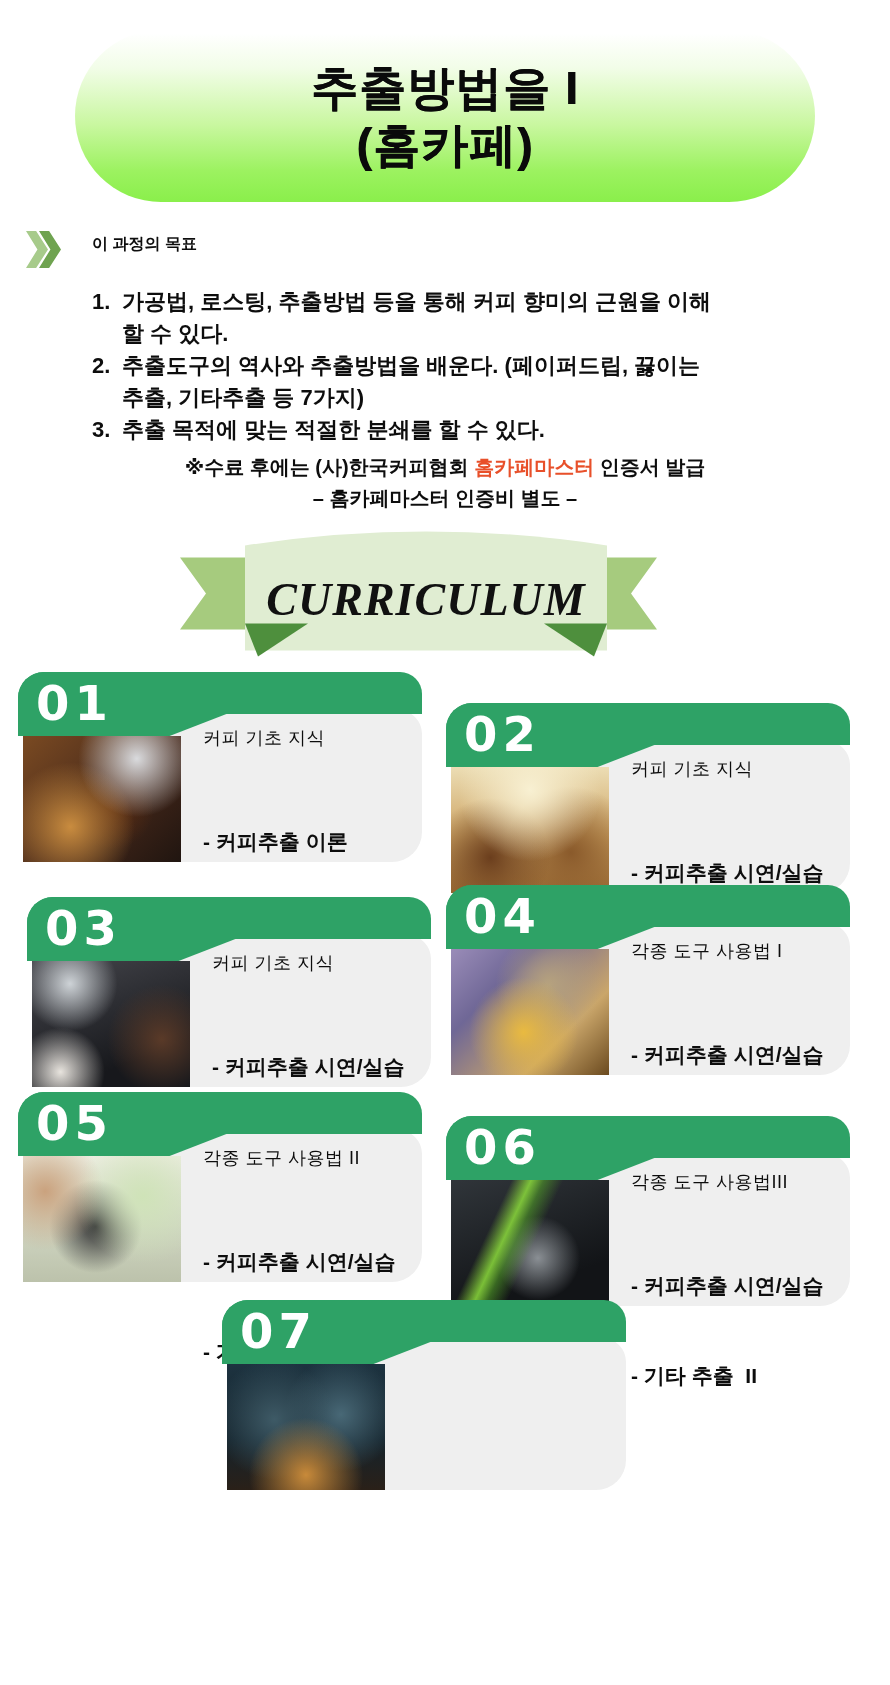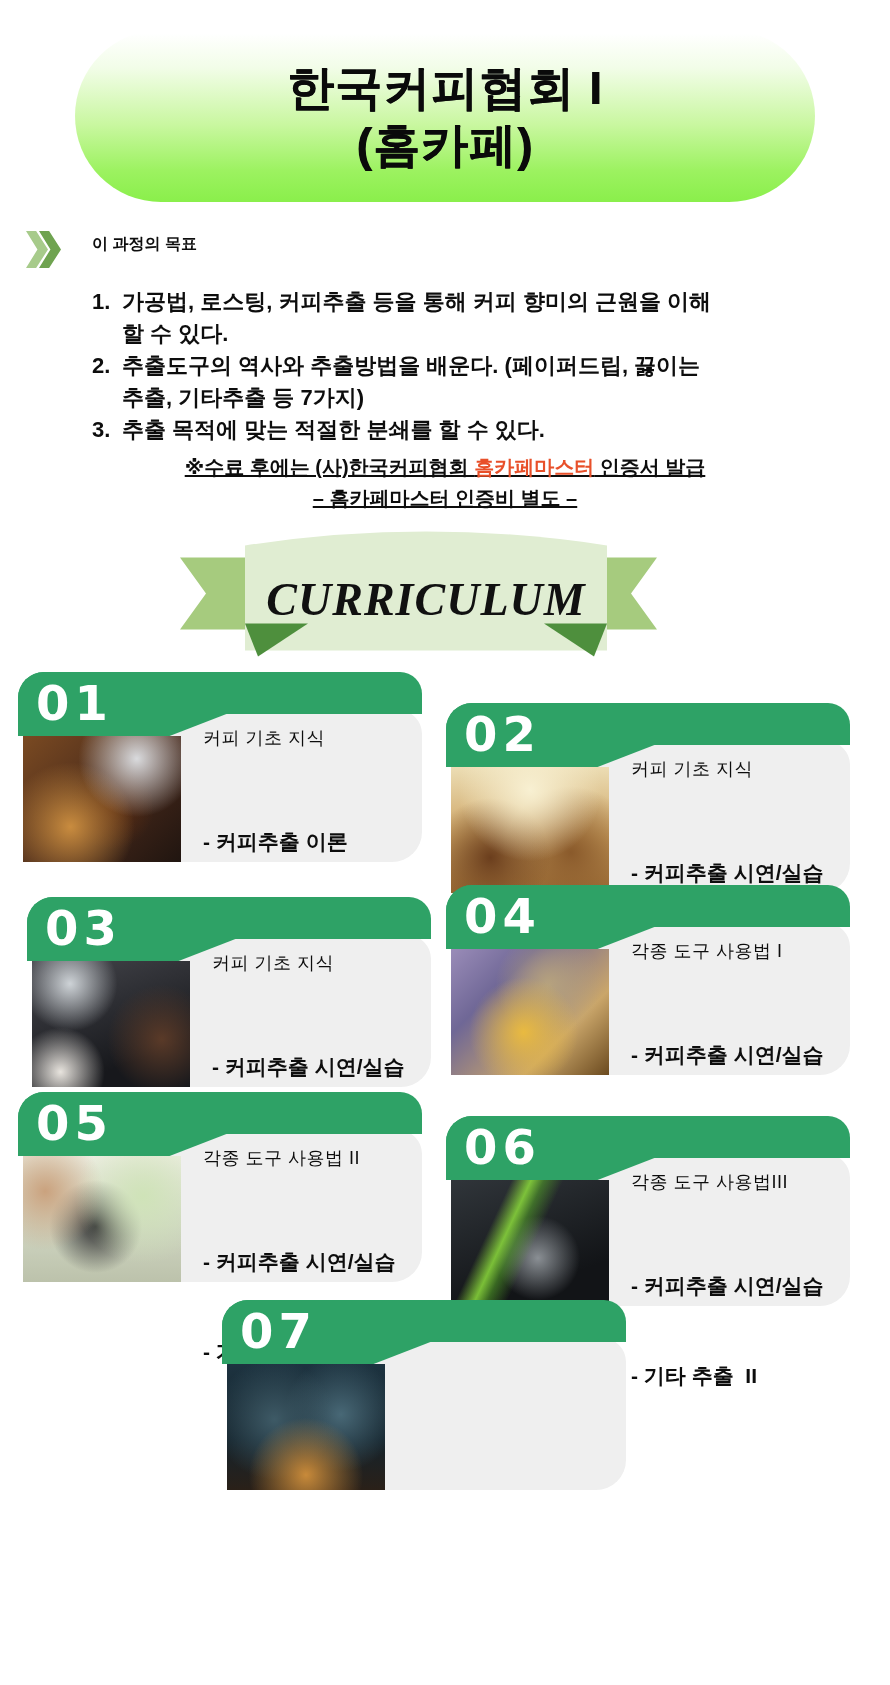--- a/index.html
+++ b/index.html
@@ -18,21 +18,21 @@
   .chev{position:absolute;top:0;width:22px;height:37px;
         clip-path:polygon(0 0,46% 0,100% 50%,46% 100%,0 100%,52% 50%);}
   .chev.c1{left:0;background:#a7cb8b;}
   .chev.c2{left:13px;background:#6fa350;}
   .goals-heading{position:absolute;left:92px;top:234px;font-size:16px;font-weight:800;}
   .goals-list{position:absolute;left:92px;top:286px;width:760px;}
   .goal-row{display:flex;font-size:22px;font-weight:800;line-height:32px;}
   .goal-num{width:30px;flex:none;}
   .goal-l2{white-space:pre-wrap;}
   .goals-note{position:absolute;left:0;right:0;top:452px;text-align:center;
-        font-size:20px;font-weight:800;line-height:31px;text-decoration:underline;}
+        font-size:20px;font-weight:800;line-height:31px;}
   .note-hl{color:#e8502a;}
 
   
   .ribbon{position:absolute;left:150px;top:505px;width:520px;height:155px;}
   .ribbon-text{font-family:"Liberation Serif","DejaVu Serif",serif;font-style:italic;
         font-weight:bold;font-size:46px;letter-spacing:1px;fill:#111;}
 
   
   .card{position:absolute;width:404px;height:190px;}
   .card .panel{position:absolute;left:22px;right:0;top:38px;bottom:0;background:#efefef;
@@ -90,35 +90,35 @@
   .card-3{left:27px;top:885px;margin-top:12px;}  .card-4{left:446px;top:885px;}
   .card-5{left:18px;top:1092px;} .card-6{left:446px;top:1092px;margin-top:24px;}
   .card-7{left:222px;top:1300px;}
 </style>
 </head>
 <body>
 
 <div class="page">
 
   <div class="hero">
-    <div class="hero-line">한국커피협회 I</div>
+    <div class="hero-line">추출방법을 I</div>
     <div class="hero-line">(홈카페)</div>
   </div>
 
   <div class="chevrons">
     <div class="chev c1"></div>
     <div class="chev c2"></div>
   </div>
   <div class="goals-heading">이 과정의 목표</div>
 
   <div class="goals-list">
     <div class="goal-row">
       <div class="goal-num">1.</div>
       <div>
-        <div>가공법, 로스팅, 커피추출 등을 통해 커피 향미의 근원을 이해</div>
+        <div>가공법, 로스팅, 추출방법 등을 통해 커피 향미의 근원을 이해</div>
         <div class="goal-l2">할 수 있다.</div>
       </div>
     </div>
     <div class="goal-row">
       <div class="goal-num">2.</div>
       <div>
         <div>추출도구의 역사와 추출방법을 배운다. (페이퍼드립, 끓이는</div>
         <div class="goal-l2">추출, 기타추출 등 7가지)</div>
       </div>
     </div>

